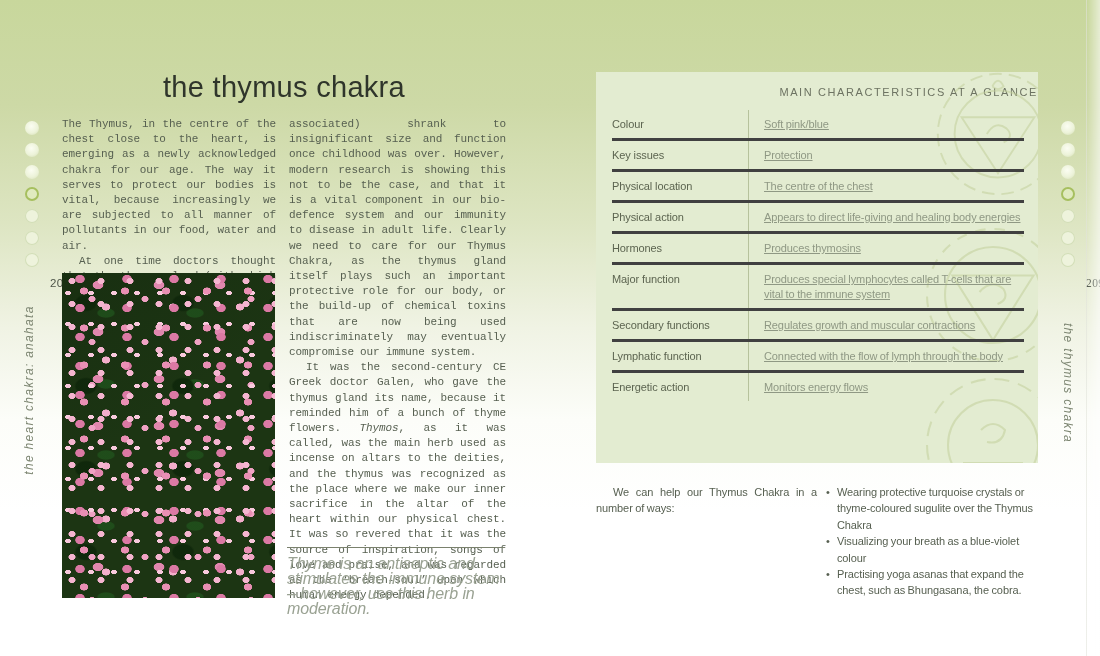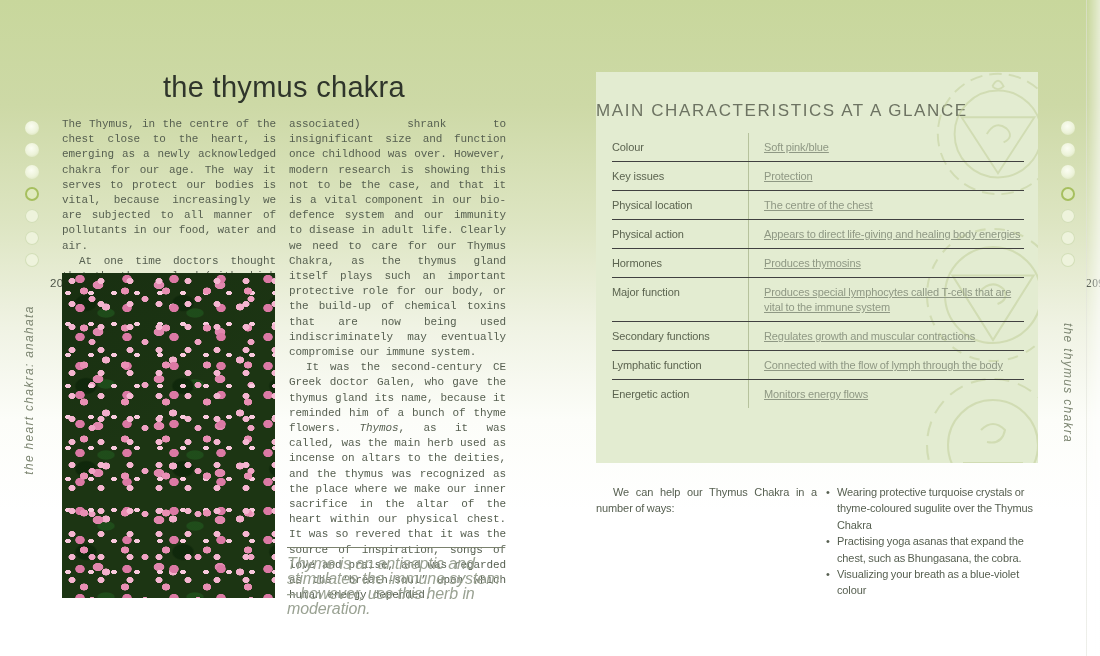--- a/index.html
+++ b/index.html
@@ -47,25 +47,25 @@
       radial-gradient(13px 7px  at 44px 40px, rgba(32,82,28,.8)  0 60%, transparent 72%),
       linear-gradient(145deg, rgba(16,34,12,.30), rgba(16,34,12,0) 45%);
     background-size:29px 23px,41px 37px,23px 31px,47px 29px,53px 43px,61px 47px,67px 53px,97px 83px,89px 71px,100% 100%;
   }
   .caption-rule{position:absolute;left:287px;top:547px;width:218px;height:1px;background:#7a816d;}
   .caption{position:absolute;left:287px;top:556px;width:218px;margin:0;
     font-size:16px;line-height:15px;font-style:italic;color:#9aa293;letter-spacing:-.1px;}
   
   .charbox{position:absolute;left:596px;top:72px;width:442px;height:391px;
     background:#e3ecd1;overflow:hidden;}
-  .charbox h2{margin:29px 0 0 0;text-align:left;font-size:17px;font-weight:400;
+  .charbox h2{margin:14px 0 0 0;text-align:right;font-size:11px;font-weight:400;
     letter-spacing:1.6px;color:#6d7362;}
   .trows{position:relative;margin:12px 14px 0 16px;}
   .trow{display:flex;}
-  .trow + .trow{border-top:1px solid #404040;}
+  .trow + .trow{border-top:3px solid #404040;}
   .tlabel{width:136px;padding:7px 0 6px 0;font-weight:400;font-size:11px;line-height:15px;
     color:#5c6450;letter-spacing:-.1px;}
   .tvalue{flex:1;padding:7px 0 6px 15px;font-size:11px;line-height:15px;color:#8f9884;
     border-left:1px solid #b6c29c;letter-spacing:-.1px;word-spacing:-.4px;text-decoration:underline;}
   .watermark{position:absolute;right:-30px;opacity:.55;}
   .wm1{top:-8px;} .wm2{top:148px;} .wm3{top:298px;}
   
   .help{position:absolute;left:596px;top:484px;width:442px;display:flex;}
   .help-col{font-size:11px;line-height:16.4px;color:#565f50;letter-spacing:-.1px;word-spacing:-.4px;}
   .help-col1{width:224px;margin-right:8px;}
@@ -183,20 +183,20 @@
     </div>
   </div>
 
   <div class="help">
     <div class="help-col help-col1">
       <p class="intro">We can help our Thymus Chakra in a number of ways:</p>
     </div>
     <div class="help-col help-col2">
       <ul>
         <li>Wearing protective turquoise crystals or thyme-coloured sugulite over the Thymus Chakra</li>
+        <li>Visualizing your breath as a blue-violet colour</li>
         <li>Practising yoga asanas that expand the chest, such as Bhungasana, the cobra.</li>
-        <li>Visualizing your breath as a blue-violet colour</li>
       </ul>
     </div>
   </div>
 
   <div class="edge-right"></div>
 </div>
 
 </body></html>

